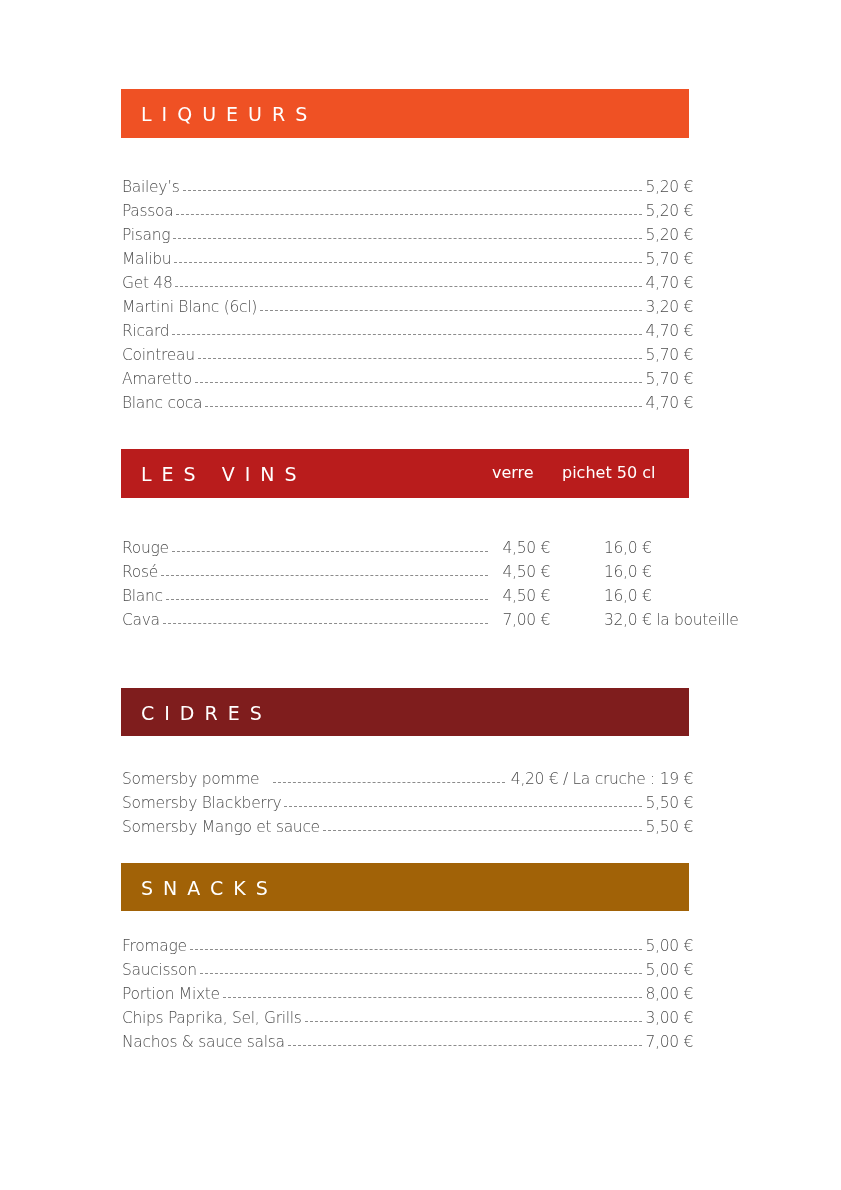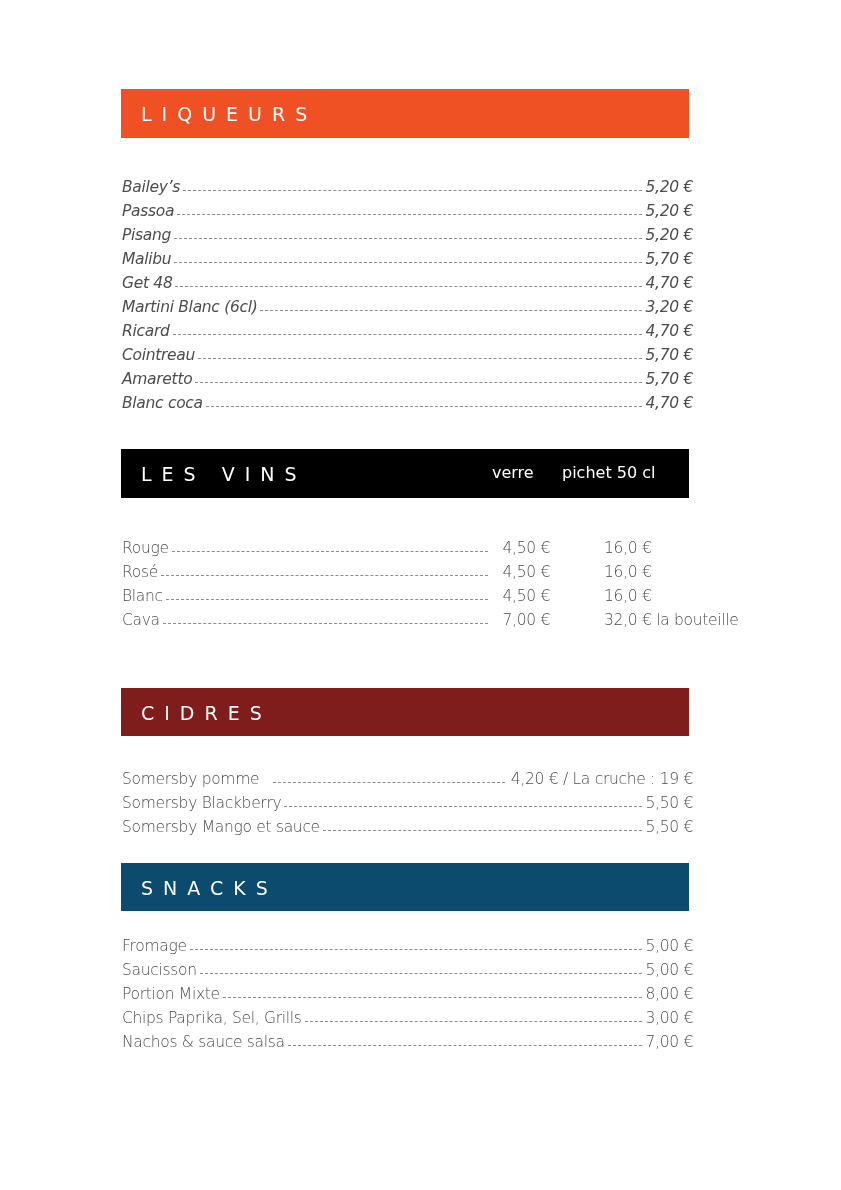--- a/index.html
+++ b/index.html
@@ -36,21 +36,21 @@
     .row .pitcher { position: absolute; white-space: nowrap; }
   </style>
 </head>
 <body>
 
 <div class="page">
 
   <div class="header" style="top:89px; background:#ef5124;">
     <span class="title">LIQUEURS</span>
   </div>
-  <div class="rows" style="top:172px; width:571px;font-style:italic;">
+  <div class="rows" style="top:172px; width:571px;">
     <div class="row">
         <span class="name">Bailey’s</span>
         <span class="leader"></span>
         <span class="price">5,20 €</span>
       </div>
     <div class="row">
         <span class="name">Passoa</span>
         <span class="leader"></span>
         <span class="price">5,20 €</span>
       </div>
@@ -89,21 +89,21 @@
         <span class="leader"></span>
         <span class="price">5,70 €</span>
       </div>
     <div class="row">
         <span class="name">Blanc coca</span>
         <span class="leader"></span>
         <span class="price">4,70 €</span>
       </div>
   </div>
 
-  <div class="header" style="top:449px; background:#000000;">
+  <div class="header" style="top:449px; background:#b91c1c;">
     <span class="title">LES VINS</span>
     <span class="col-label" style="left:371px;">verre</span>
     <span class="col-label" style="left:441px;">pichet 50 cl</span>
   </div>
   <div class="rows" style="top:533px; width:428px;">
     <div class="row">
         <span class="name">Rouge</span>
         <span class="leader"></span>
         <span class="price" style="padding-left:14px;">4,50 €</span>
         <span class="pitcher" style="left:482px;">16,0 €</span>
@@ -142,21 +142,21 @@
         <span class="leader"></span>
         <span class="price">5,50 €</span>
       </div>
     <div class="row">
         <span class="name">Somersby Mango et sauce</span>
         <span class="leader"></span>
         <span class="price">5,50 €</span>
       </div>
   </div>
 
-  <div class="header" style="top:863px; height:48px; background:#0c4a6e;">
+  <div class="header" style="top:863px; height:48px; background:#a16207;">
     <span class="title">SNACKS</span>
   </div>
   <div class="rows" style="top:931px; width:571px;">
     <div class="row">
         <span class="name">Fromage</span>
         <span class="leader"></span>
         <span class="price">5,00 €</span>
       </div>
     <div class="row">
         <span class="name">Saucisson</span>

